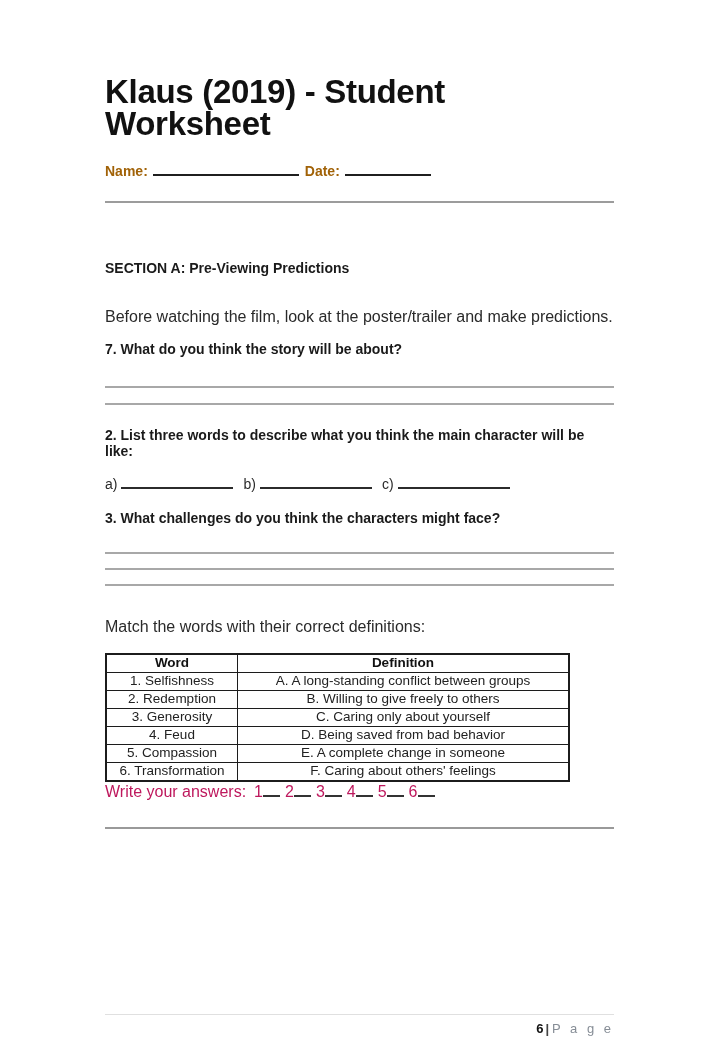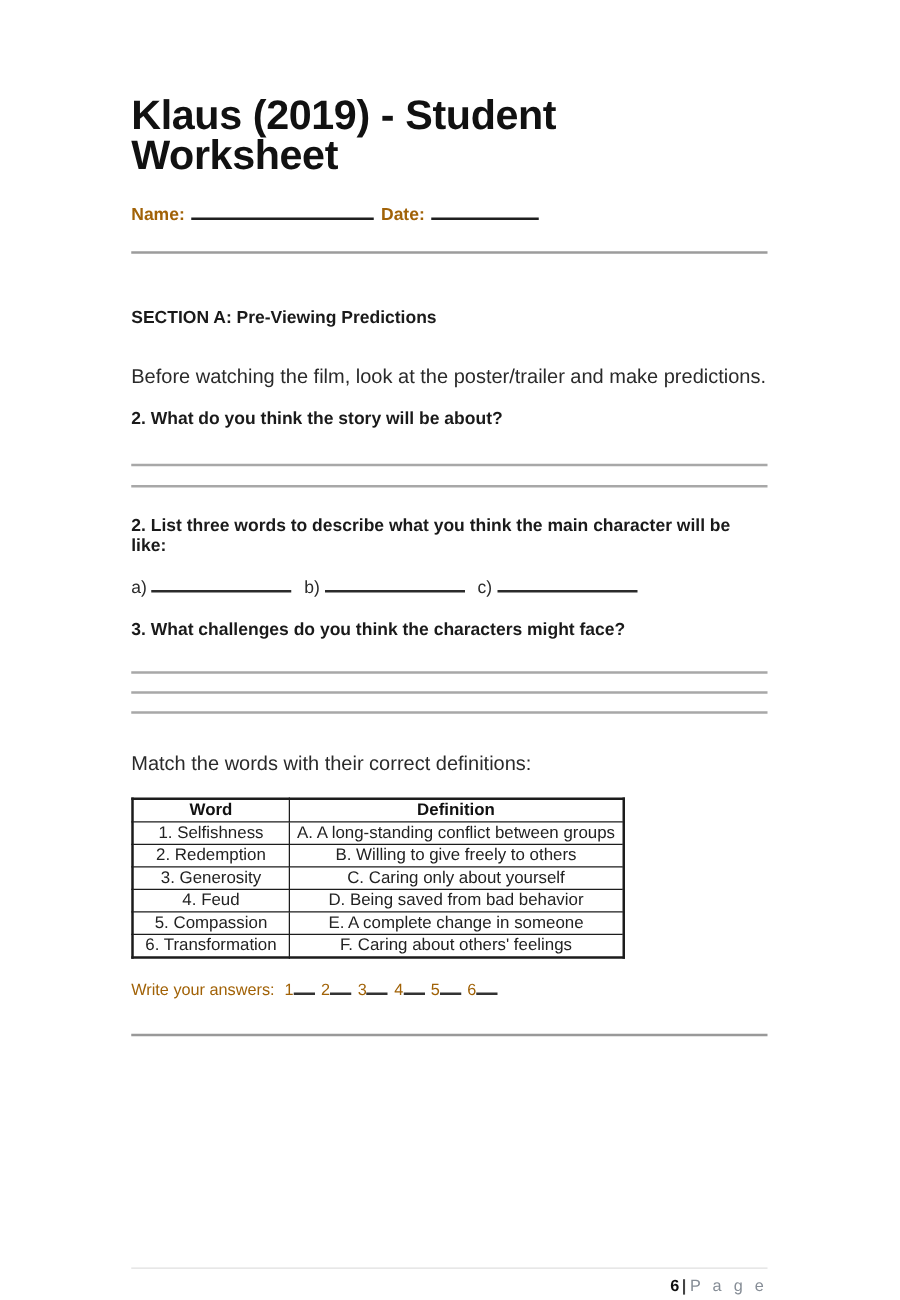--- a/index.html
+++ b/index.html
@@ -57,21 +57,21 @@
     margin: 21px 0 0 0;
   }
 
   .section-heading {
     margin: 0;
     font-size: 14px;
     line-height: 16px;
     font-weight: 700;
     color: #1a1a1a;
   }
-  .heading-a { margin-top: 42px; }
+  .heading-a { margin-top: 57px; }
   .heading-b { margin-top: 54px; }
 
   .para {
     margin: 33px 0 0 0;
     font-size: 16px;
     line-height: 16px;
     font-weight: 400;
     color: #2a2a2a;
   }
   .question {
@@ -104,44 +104,44 @@
   .abc-item { margin-right: 6px; }
   .fill-abc {
     width: 112px;
     border-bottom: 2px solid #2b2b2b;
     margin: 0 4px 0 4px;
   }
 
   .vocab-table {
     margin-top: 18px;
     border-collapse: collapse;
-    width: 395px;
+    width: 465px;
     font-size: 13.5px;
     color: #222222;
   }
   .vocab-table th, .vocab-table td {
     border: 1px solid #1c1c1c;
     padding: 1px 6px 2px 6px;
     line-height: 14px;
     white-space: nowrap;
   }
   .vocab-table { border: 2px solid #1c1c1c; }
   .vocab-table th {
     font-weight: 700;
     text-align: center;
     color: #111111;
   }
   .vocab-table td { text-align: center; }
   .col-word { width: 118px; }
 
   .answers-row {
-    margin-top: 16px;
-    font-size: 13px;
+    margin-top: 1px;
+    font-size: 16px;
     line-height: 18px;
-    color: #a16207;
+    color: #be185d;
     white-space: nowrap;
   }
   .answers-prompt { margin-right: 3px; }
   .ans-num { margin-left: 5px; }
   .fill-blank {
     display: inline-block;
     width: 17px;
     height: 2px;
     border-bottom: 2px solid #333333;
     vertical-align: baseline;
@@ -189,21 +189,21 @@
     <div class="name-date-row">
       <span>Name:</span><span class="fill-line fill-name"></span><span>Date:</span><span class="fill-line fill-date"></span>
     </div>
 
     <hr class="section-divider">
 
     <h2 class="section-heading heading-a">SECTION A: Pre-Viewing Predictions</h2>
 
     <p class="para">Before watching the film, look at the poster/trailer and make predictions.</p>
 
-    <p class="question">2. What do you think the story will be about?</p>
+    <p class="question">7. What do you think the story will be about?</p>
     <div class="answer-line al-gap-first"></div>
     <div class="answer-line al-gap"></div>
 
     <p class="question q2">2. List three words to describe what you think the main character will be like:</p>
     <div class="abc-row">
       <span class="abc-item"><span>a)</span><span class="fill-line fill-abc"></span></span><span class="abc-item"><span>b)</span><span class="fill-line fill-abc"></span></span><span class="abc-item"><span>c)</span><span class="fill-line fill-abc"></span></span>
     </div>
 
     <p class="question q3">3. What challenges do you think the characters might face?</p>
     <div class="answer-line al-gap-first-3"></div>

